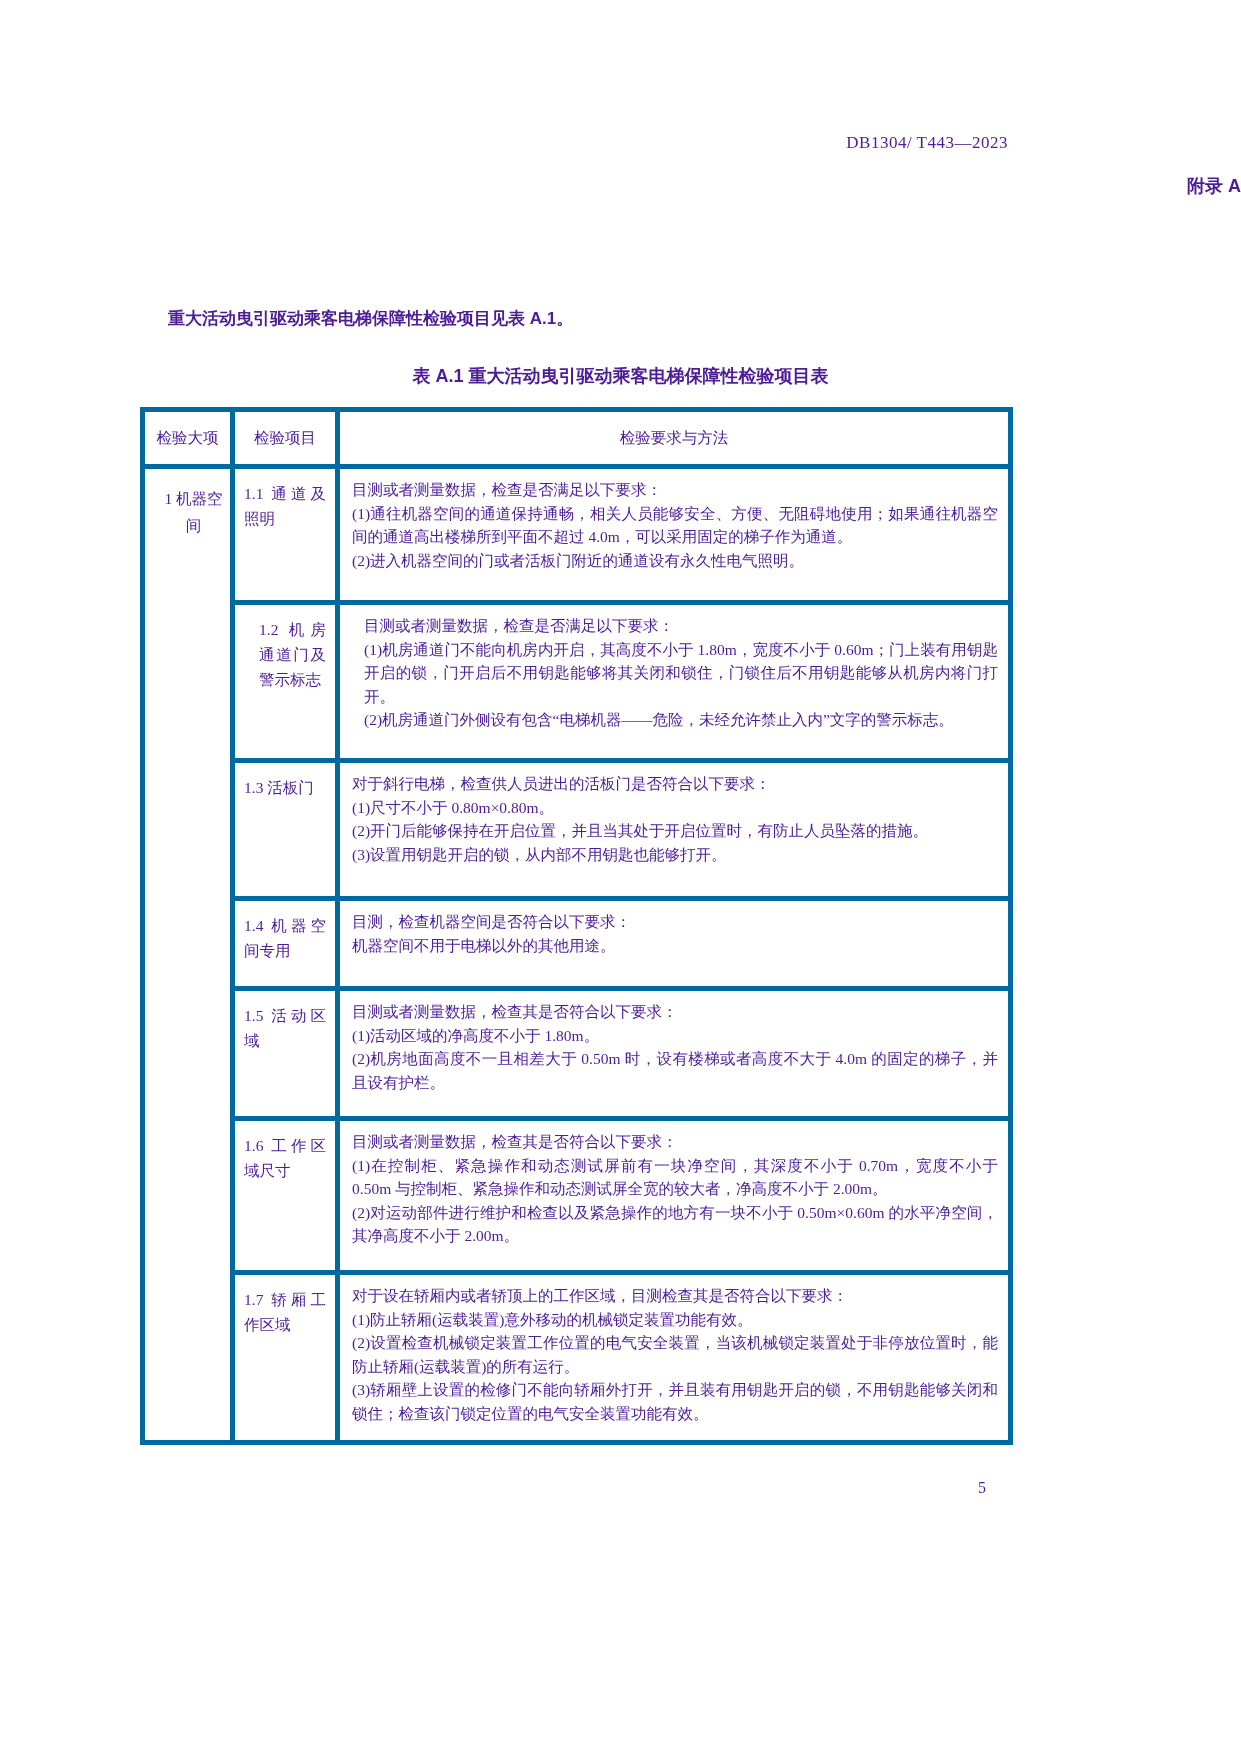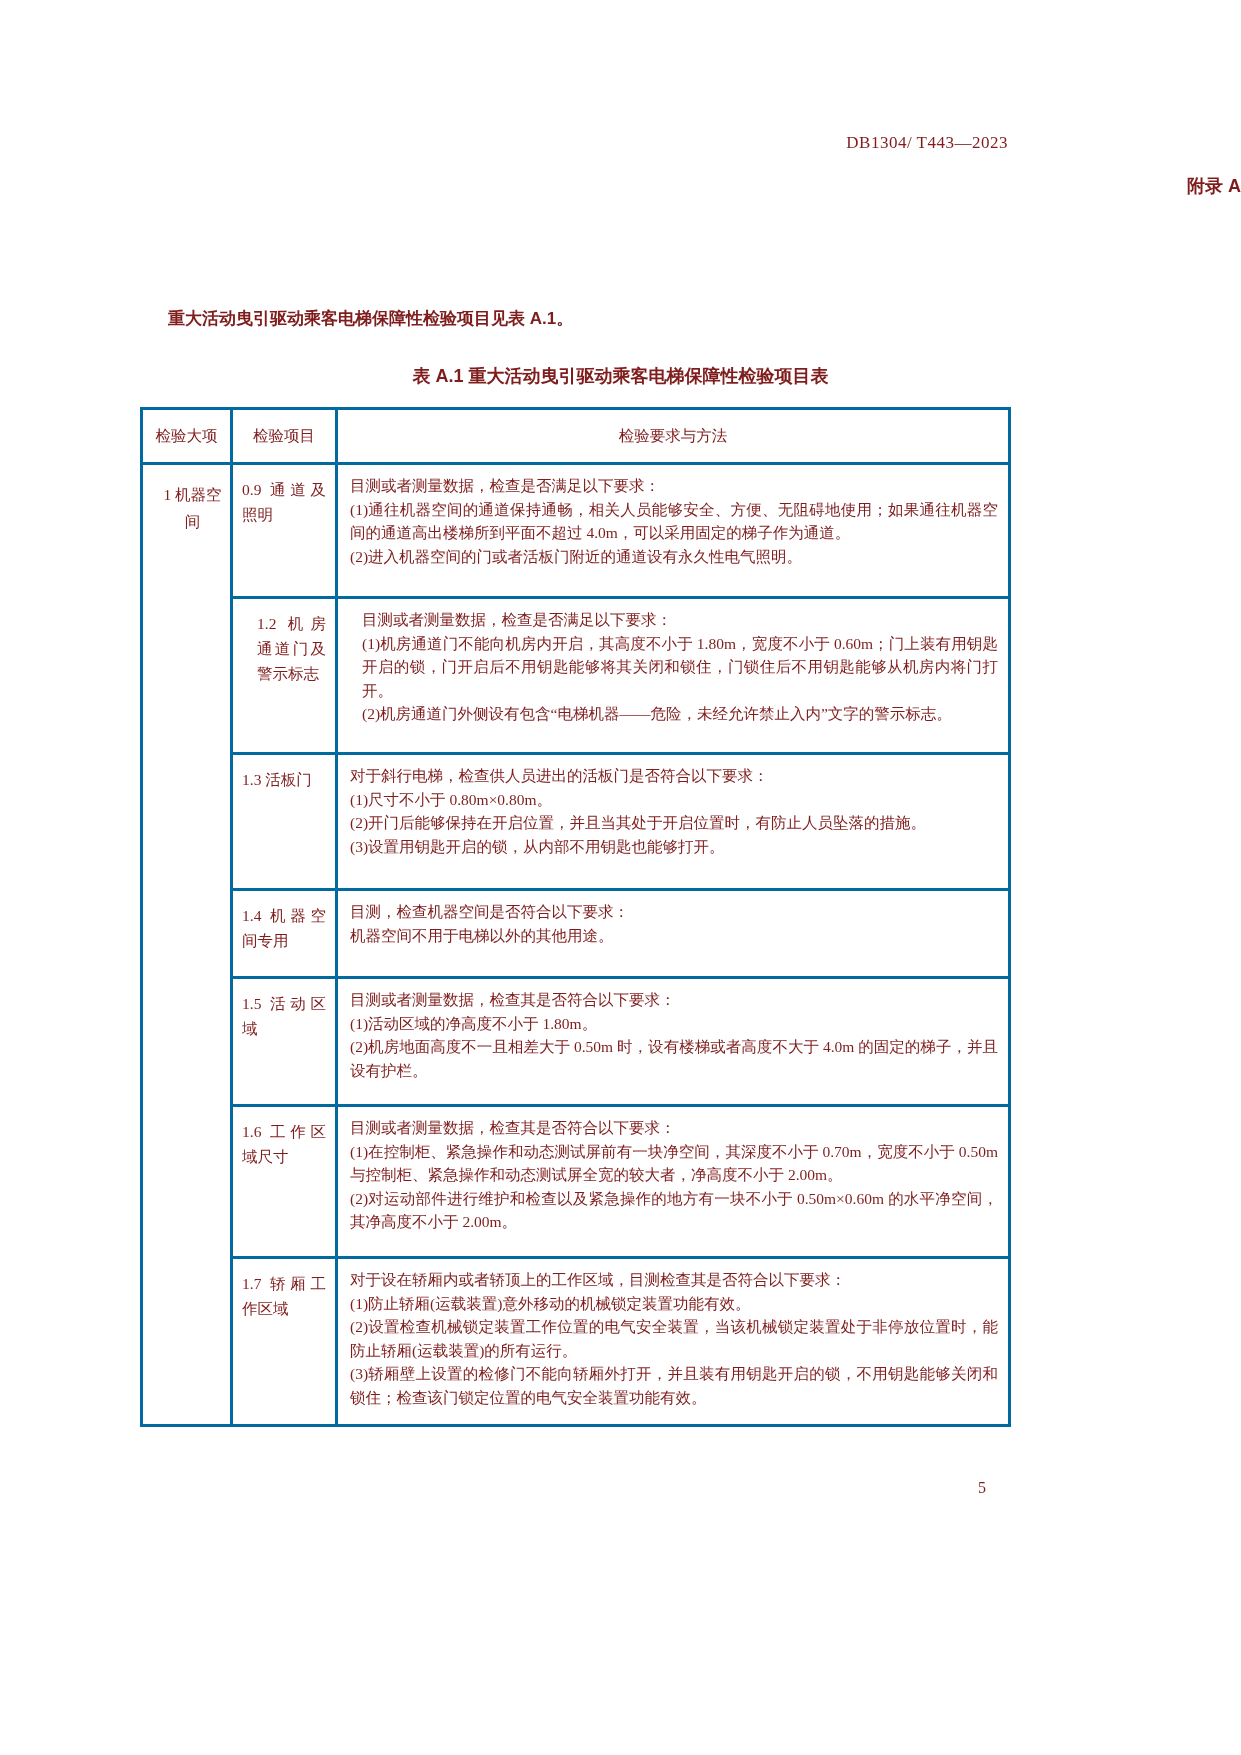--- a/index.html
+++ b/index.html
@@ -2,21 +2,21 @@
 <html><head>
 <meta charset="utf-8">
 <style>
   html, body { margin: 0; padding: 0; background: #888; }
   .page {
     position: relative;
     width: 1241px;
     height: 1755px;
     margin: 0 auto;
     background: #ffffff;
-    color: #7f1d1d;
+    color: #4c1d95;
     font-family: "Liberation Serif", "DejaVu Serif", serif;
     overflow: hidden;
   }
   .doc-code {
     position: absolute;
     top: 133px;
     right: 233px;
     font-size: 17px;
     letter-spacing: 0.5px;
   }
@@ -52,21 +52,21 @@
   table.spec {
     position: absolute;
     top: 407px;
     left: 140px;
     width: 868px;
     border-collapse: collapse;
     table-layout: fixed;
     font-size: 15.5px;
   }
   table.spec th, table.spec td {
-    border: 3px solid #0369a1;
+    border: 5px solid #0369a1;
   }
   table.spec th {
     font-weight: normal;
     height: 52px;
     text-align: center;
     vertical-align: middle;
     padding: 0 4px;
   }
   .col-1 { width: 90px; }
   .col-2 { width: 105px; }
@@ -126,21 +126,21 @@
     <thead>
       <tr>
         <th>检验大项</th>
         <th>检验项目</th>
         <th>检验要求与方法</th>
       </tr>
     </thead>
     <tbody>
       <tr class="r1">
         <td class="cell-group" rowspan="7">1 机器空间</td>
-        <td class="cell-item">0.9 通道及照明</td>
+        <td class="cell-item">1.1 通道及照明</td>
         <td class="cell-content">目测或者测量数据，检查是否满足以下要求：
 (1)通往机器空间的通道保持通畅，相关人员能够安全、方便、无阻碍地使用；如果通往机器空间的通道高出楼梯所到平面不超过 4.0m，可以采用固定的梯子作为通道。
 (2)进入机器空间的门或者活板门附近的通道设有永久性电气照明。</td>
       </tr>
       <tr class="r2">
         <td class="cell-item">1.2 机房通道门及警示标志</td>
         <td class="cell-content">目测或者测量数据，检查是否满足以下要求：
 (1)机房通道门不能向机房内开启，其高度不小于 1.80m，宽度不小于 0.60m；门上装有用钥匙开启的锁，门开启后不用钥匙能够将其关闭和锁住，门锁住后不用钥匙能够从机房内将门打开。
 (2)机房通道门外侧设有包含“电梯机器——危险，未经允许禁止入内”文字的警示标志。</td>
       </tr>

